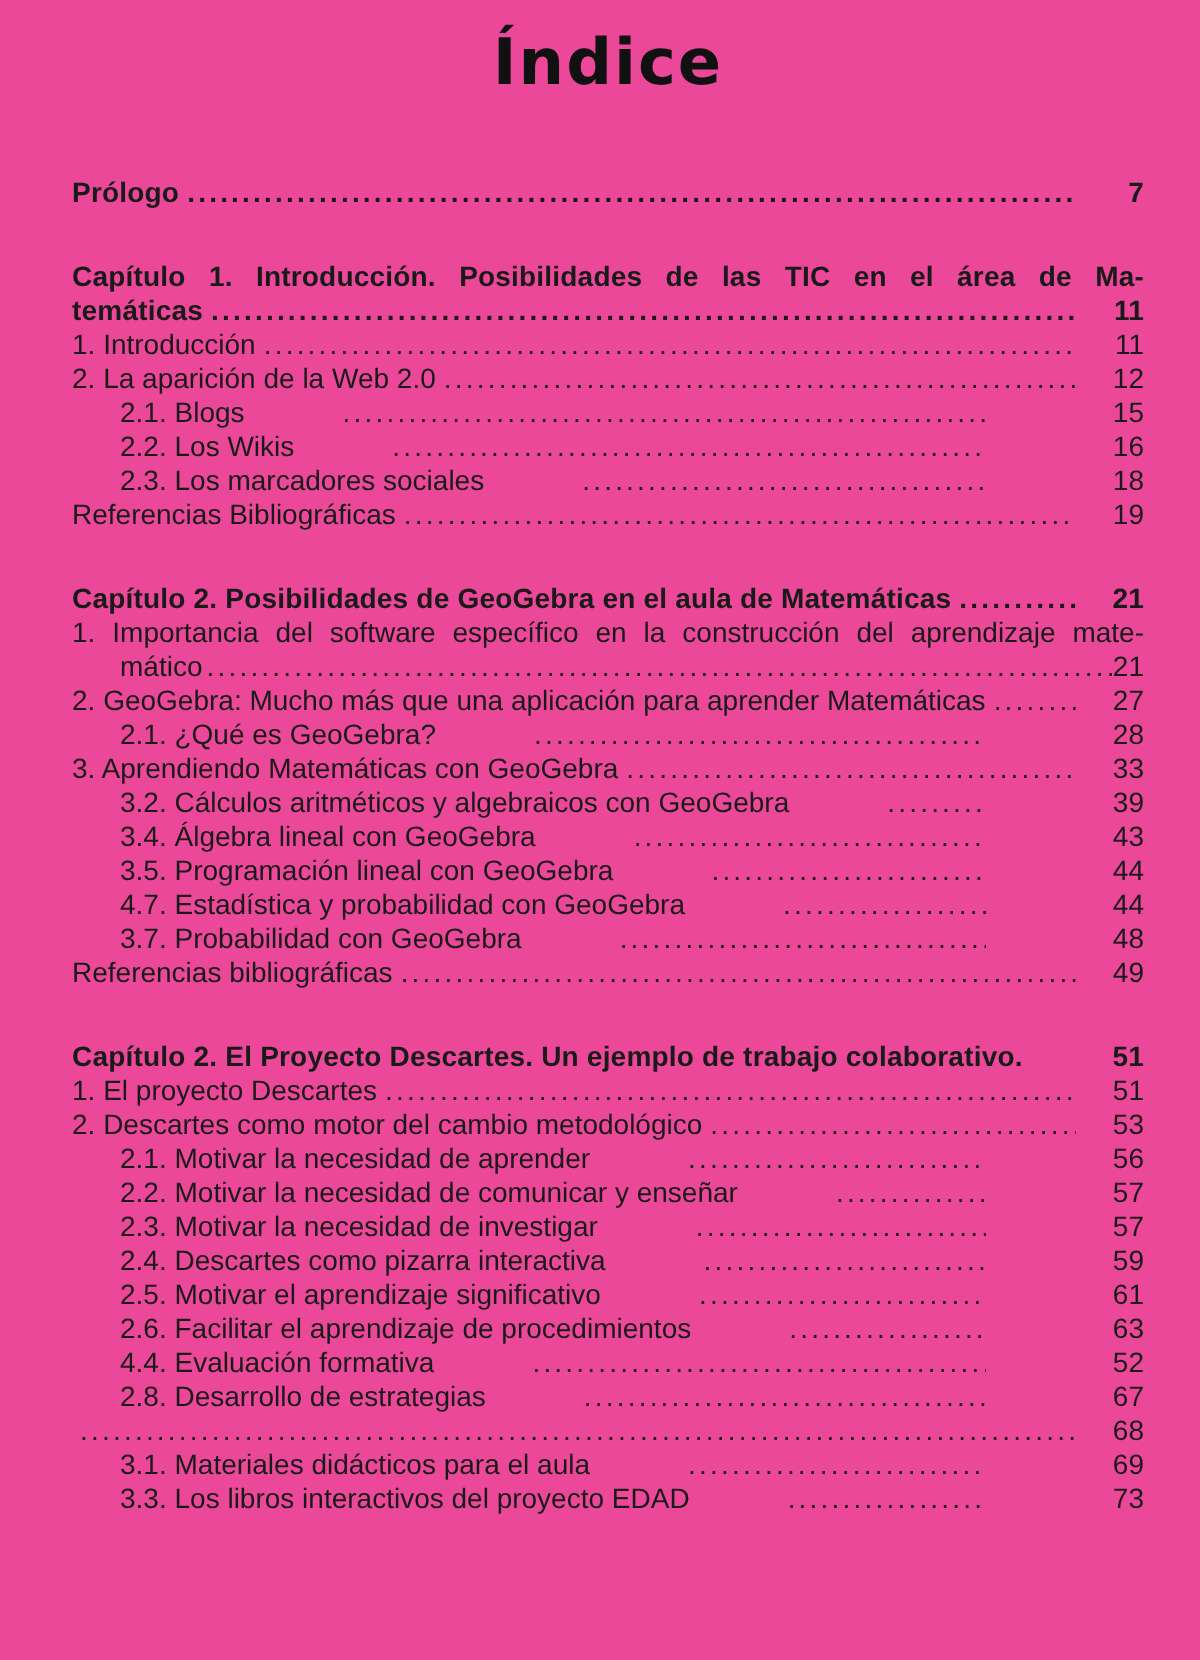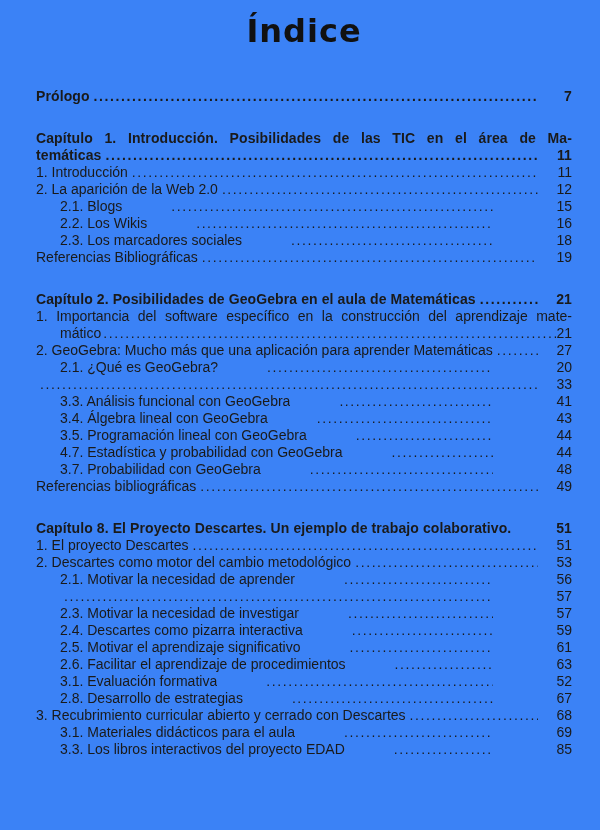--- a/index.html
+++ b/index.html
@@ -2,21 +2,21 @@
 <html><head>
 <meta charset="utf-8">
 <style>
   * { margin: 0; padding: 0; box-sizing: border-box; }
   html, body { background: #e8e8e6; }
   .page {
     position: relative;
     width: 600px;
     height: 830px;
     margin: 0 auto;
-    background: #3b82f6;
+    background: #ec4899;
     color: #1a1a1a;
     overflow: hidden;
     font-family: "Liberation Sans", sans-serif;
     padding: 12px 28px 0 36px;
   }
   .doc-title {
     text-align: center;
     font-family: "DejaVu Sans", sans-serif;
     font-weight: 700;
     font-size: 32px;
@@ -168,43 +168,44 @@
       <span class="dots"></span>
       <span class="page-num">27</span>
     </div>
   </div>
 
   <div class="row indent1">
 
     <div class="line">
       <span class="label">2.1. ¿Qué es GeoGebra?</span>
       <span class="dots"></span>
-      <span class="page-num">20</span>
-    </div>
-  </div>
-
-
-  <div class="row">
-
-    <div class="line">
+      <span class="page-num">28</span>
+    </div>
+  </div>
+
+
+  <div class="row">
+
+    <div class="line">
+      <span class="label">3. Aprendiendo Matemáticas con GeoGebra</span>
       <span class="dots"></span>
       <span class="page-num">33</span>
     </div>
   </div>
 
 
-
-  <div class="row indent1">
-
-    <div class="line">
-      <span class="label">3.3. Análisis funcional con GeoGebra</span>
-      <span class="dots"></span>
-      <span class="page-num">41</span>
-    </div>
-  </div>
+  <div class="row indent1">
+
+    <div class="line">
+      <span class="label">3.2. Cálculos aritméticos y algebraicos con GeoGebra</span>
+      <span class="dots"></span>
+      <span class="page-num">39</span>
+    </div>
+  </div>
+
 
   <div class="row indent1">
 
     <div class="line">
       <span class="label">3.4. Álgebra lineal con GeoGebra</span>
       <span class="dots"></span>
       <span class="page-num">43</span>
     </div>
   </div>
 
@@ -240,21 +241,21 @@
     <div class="line">
       <span class="label">Referencias bibliográficas</span>
       <span class="dots"></span>
       <span class="page-num">49</span>
     </div>
   </div>
 
   <div class="row bold no-dots space-md">
 
     <div class="line">
-      <span class="label">Capítulo 8. El Proyecto Descartes. Un ejemplo de trabajo colaborativo.</span>
+      <span class="label">Capítulo 2. El Proyecto Descartes. Un ejemplo de trabajo colaborativo.</span>
       <span class="dots"></span>
       <span class="page-num">51</span>
     </div>
   </div>
 
   <div class="row">
 
     <div class="line">
       <span class="label">1. El proyecto Descartes</span>
       <span class="dots"></span>
@@ -276,20 +277,21 @@
     <div class="line">
       <span class="label">2.1. Motivar la necesidad de aprender</span>
       <span class="dots"></span>
       <span class="page-num">56</span>
     </div>
   </div>
 
   <div class="row indent1">
 
     <div class="line">
+      <span class="label">2.2. Motivar la necesidad de comunicar y enseñar</span>
       <span class="dots"></span>
       <span class="page-num">57</span>
     </div>
   </div>
 
   <div class="row indent1">
 
     <div class="line">
       <span class="label">2.3. Motivar la necesidad de investigar</span>
       <span class="dots"></span>
@@ -320,56 +322,55 @@
     <div class="line">
       <span class="label">2.6. Facilitar el aprendizaje de procedimientos</span>
       <span class="dots"></span>
       <span class="page-num">63</span>
     </div>
   </div>
 
   <div class="row indent1">
 
     <div class="line">
-      <span class="label">3.1. Evaluación formativa</span>
+      <span class="label">4.4. Evaluación formativa</span>
       <span class="dots"></span>
       <span class="page-num">52</span>
     </div>
   </div>
 
   <div class="row indent1">
 
     <div class="line">
       <span class="label">2.8. Desarrollo de estrategias</span>
       <span class="dots"></span>
       <span class="page-num">67</span>
     </div>
   </div>
 
   <div class="row">
 
     <div class="line">
-      <span class="label">3. Recubrimiento curricular abierto y cerrado con Descartes</span>
       <span class="dots"></span>
       <span class="page-num">68</span>
     </div>
   </div>
 
   <div class="row indent1">
 
     <div class="line">
       <span class="label">3.1. Materiales didácticos para el aula</span>
       <span class="dots"></span>
       <span class="page-num">69</span>
     </div>
   </div>
 
 
   <div class="row indent1">
 
     <div class="line">
       <span class="label">3.3. Los libros interactivos del proyecto EDAD</span>
       <span class="dots"></span>
-      <span class="page-num">85</span>
+      <span class="page-num">73</span>
     </div>
   </div>
 </div>
 </div>
 
 </body></html>

